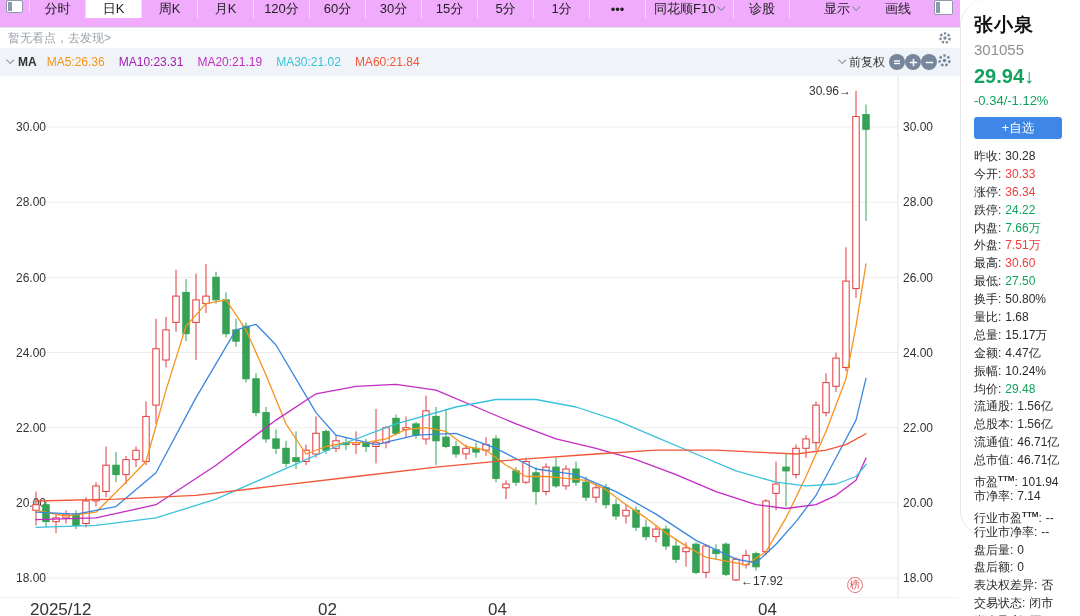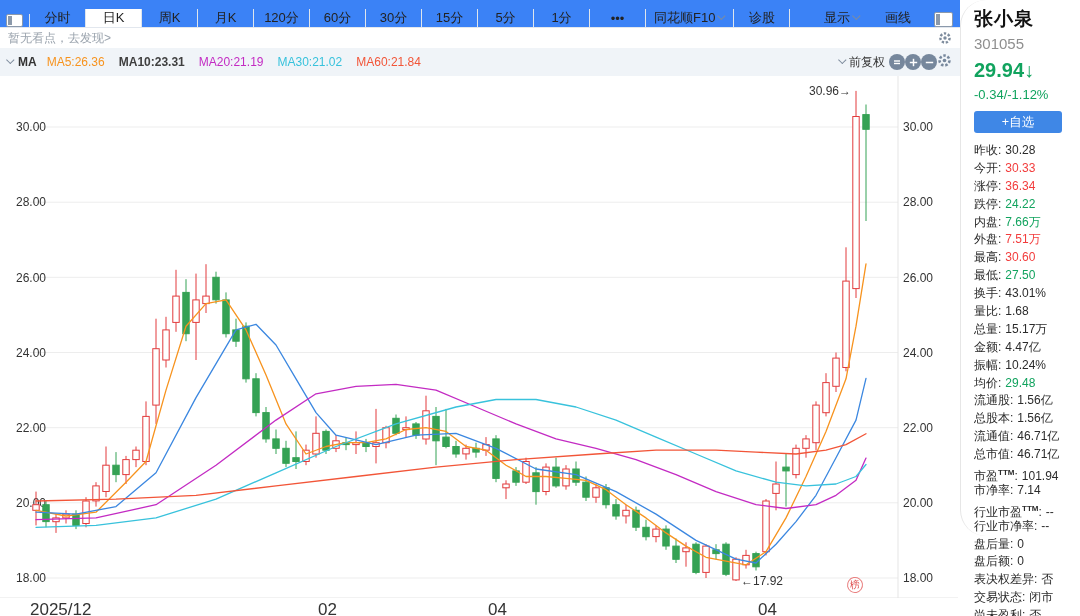--- a/index.html
+++ b/index.html
@@ -3,21 +3,21 @@
 <meta charset="utf-8">
 <style>
   * { box-sizing: border-box; }
   html,body { margin:0; padding:0; }
   body {
     width:1080px; height:616px; position:relative; overflow:hidden;
     font-family:"Liberation Sans","DejaVu Sans",sans-serif; background:#fff; color:#333;
   }
   
   .toolbar{ position:absolute; left:0; top:0; width:960px; height:28px;
-    background:#3b82f6; display:flex; align-items:flex-end; border-bottom:1px solid #e2e7ee; }
+    background:#f0abfc; display:flex; align-items:flex-start; border-bottom:1px solid #e2e7ee; }
   .tb-icon-cell{ width:30px; display:flex; align-items:center; justify-content:center; border-right:1px solid #dfe5ec; }
   .panel-icon{ width:17px; height:13px; border:1.5px solid #8b99ab; border-radius:2px; position:relative; background:#fff;}
   .panel-icon::before{ content:""; position:absolute; left:1px; top:1px; bottom:1px; width:4px; background:#8b99ab; }
   .tab{ min-width:56px; padding:0 8px; display:flex; align-items:center; justify-content:center; gap:4px;
     font-size:13px; color:#222; border-right:1px solid #dfe5ec; cursor:pointer; white-space:nowrap; }
   .tab.active{ background:#fff; }
   .spacer{ flex:1; min-width:0; }
   .chev{ display:inline-block; width:6px; height:6px; border-left:1.4px solid #7e8c9d;
     border-bottom:1.4px solid #7e8c9d; transform:rotate(-45deg) translate(1px,-2px); }
   
@@ -38,21 +38,21 @@
   
   .chart-panel{ position:absolute; left:0; top:76px; width:960px; height:522px; background:#fff; }
   .chart-panel svg{ position:absolute; left:0; top:0; }
   .xaxis{ position:absolute; left:0; top:598px; width:960px; height:18px; background:#fff; }
   .xlabel{ position:absolute; top:2px; font-size:17px; color:#333; white-space:nowrap; }
   .stamp{ position:absolute; left:847px; top:577px; width:16px; height:16px; border:1.2px solid #e98080;
     border-radius:50%; color:#e05555; font-size:10px; line-height:14px; text-align:center;
     transform:rotate(-10deg); background:rgba(255,255,255,.6); }
   
   .sidebar{ position:absolute; left:960px; top:0; width:120px; height:536px; background:#fff;
-    border-left:1px solid #e6e6e6; padding:6px 6px 0 13px;border-radius:26px; }
+    border-left:1px solid #e6e6e6; padding:12px 6px 0 13px;border-radius:26px; }
   .s-name{ font-size:19px; font-weight:bold; color:#111; letter-spacing:1px;}
   .s-code{ font-size:15px; color:#8f8f8f; margin-top:3px; }
   .s-price{ font-size:20px; font-weight:bold; margin-top:7px; }
   .s-change{ font-size:13px; margin-top:5px; }
   .fav-btn{ margin-top:9px; width:88px; height:22px; background:#3f87e6; border-radius:3px; color:#fff;
     font-size:12.5px; display:flex; align-items:center; justify-content:center; cursor:pointer; }
   .q-rows{ margin-top:9px; }
   .q-row{ font-size:12px; height:17.9px; line-height:17.9px; white-space:nowrap; color:#2b2b2b; }
   .q-row sup{ font-size:8px;font-weight:bold; }
   .q-val{ margin-left:4px; }
@@ -131,21 +131,21 @@
       <circle cx="7" cy="7" r="1.7" fill="#7e8c9d"></circle>
     </svg>
   </span>
 </div>
 
 <div class="mabar">
   <span class="chev"></span>
   <span class="ma-title">MA</span>
   <span id="ma-items" style="display:flex;">
       <span class="ma-item" style="color: rgb(247, 147, 30);">MA5:26.36</span>
-      <span class="ma-item" style="color: #404040; font-weight: bold;">MA10:23.31</span>
+      <span class="ma-item" style="color: #a21caf;">MA10:23.31</span>
       <span class="ma-item" style="color: rgb(195, 43, 195);">MA20:21.19</span>
       <span class="ma-item" style="color: rgb(56, 194, 220);">MA30:21.02</span>
       <span class="ma-item" style="color: rgb(242, 85, 56);">MA60:21.84</span>
     </span>
   <span class="right">
     <span class="adjust">
       <span class="chev"></span>
       <span>前复权</span>
     </span>
     <span class="cbtn">
@@ -394,21 +394,21 @@
   <div class="fav-btn">+自选</div>
   <div class="q-rows" id="q-rows">
       <div class="q-row"><span>昨收:</span><span class="q-val c-d">30.28</span></div>
       <div class="q-row"><span>今开:</span><span class="q-val c-r">30.33</span></div>
       <div class="q-row"><span>涨停:</span><span class="q-val c-r">36.34</span></div>
       <div class="q-row"><span>跌停:</span><span class="q-val c-g">24.22</span></div>
       <div class="q-row"><span>内盘:</span><span class="q-val c-g">7.66万</span></div>
       <div class="q-row"><span>外盘:</span><span class="q-val c-r">7.51万</span></div>
       <div class="q-row"><span>最高:</span><span class="q-val c-r">30.60</span></div>
       <div class="q-row"><span>最低:</span><span class="q-val c-g">27.50</span></div>
-      <div class="q-row"><span>换手:</span><span class="q-val c-d">43.01%</span></div>
+      <div class="q-row"><span>换手:</span><span class="q-val c-d">50.80%</span></div>
       <div class="q-row"><span>量比:</span><span class="q-val c-d">1.68</span></div>
       <div class="q-row"><span>总量:</span><span class="q-val c-d">15.17万</span></div>
       <div class="q-row"><span>金额:</span><span class="q-val c-d">4.47亿</span></div>
       <div class="q-row"><span>振幅:</span><span class="q-val c-d">10.24%</span></div>
       <div class="q-row"><span>均价:</span><span class="q-val c-g">29.48</span></div>
       <div class="q-row"><span>流通股:</span><span class="q-val c-d">1.56亿</span></div>
       <div class="q-row"><span>总股本:</span><span class="q-val c-d">1.56亿</span></div>
       <div class="q-row"><span>流通值:</span><span class="q-val c-d">46.71亿</span></div>
       <div class="q-row"><span>总市值:</span><span class="q-val c-d">46.71亿</span></div>
       <div class="q-row"><span>市盈<sup>TTM</sup>:</span><span class="q-val c-d">101.94</span></div>

